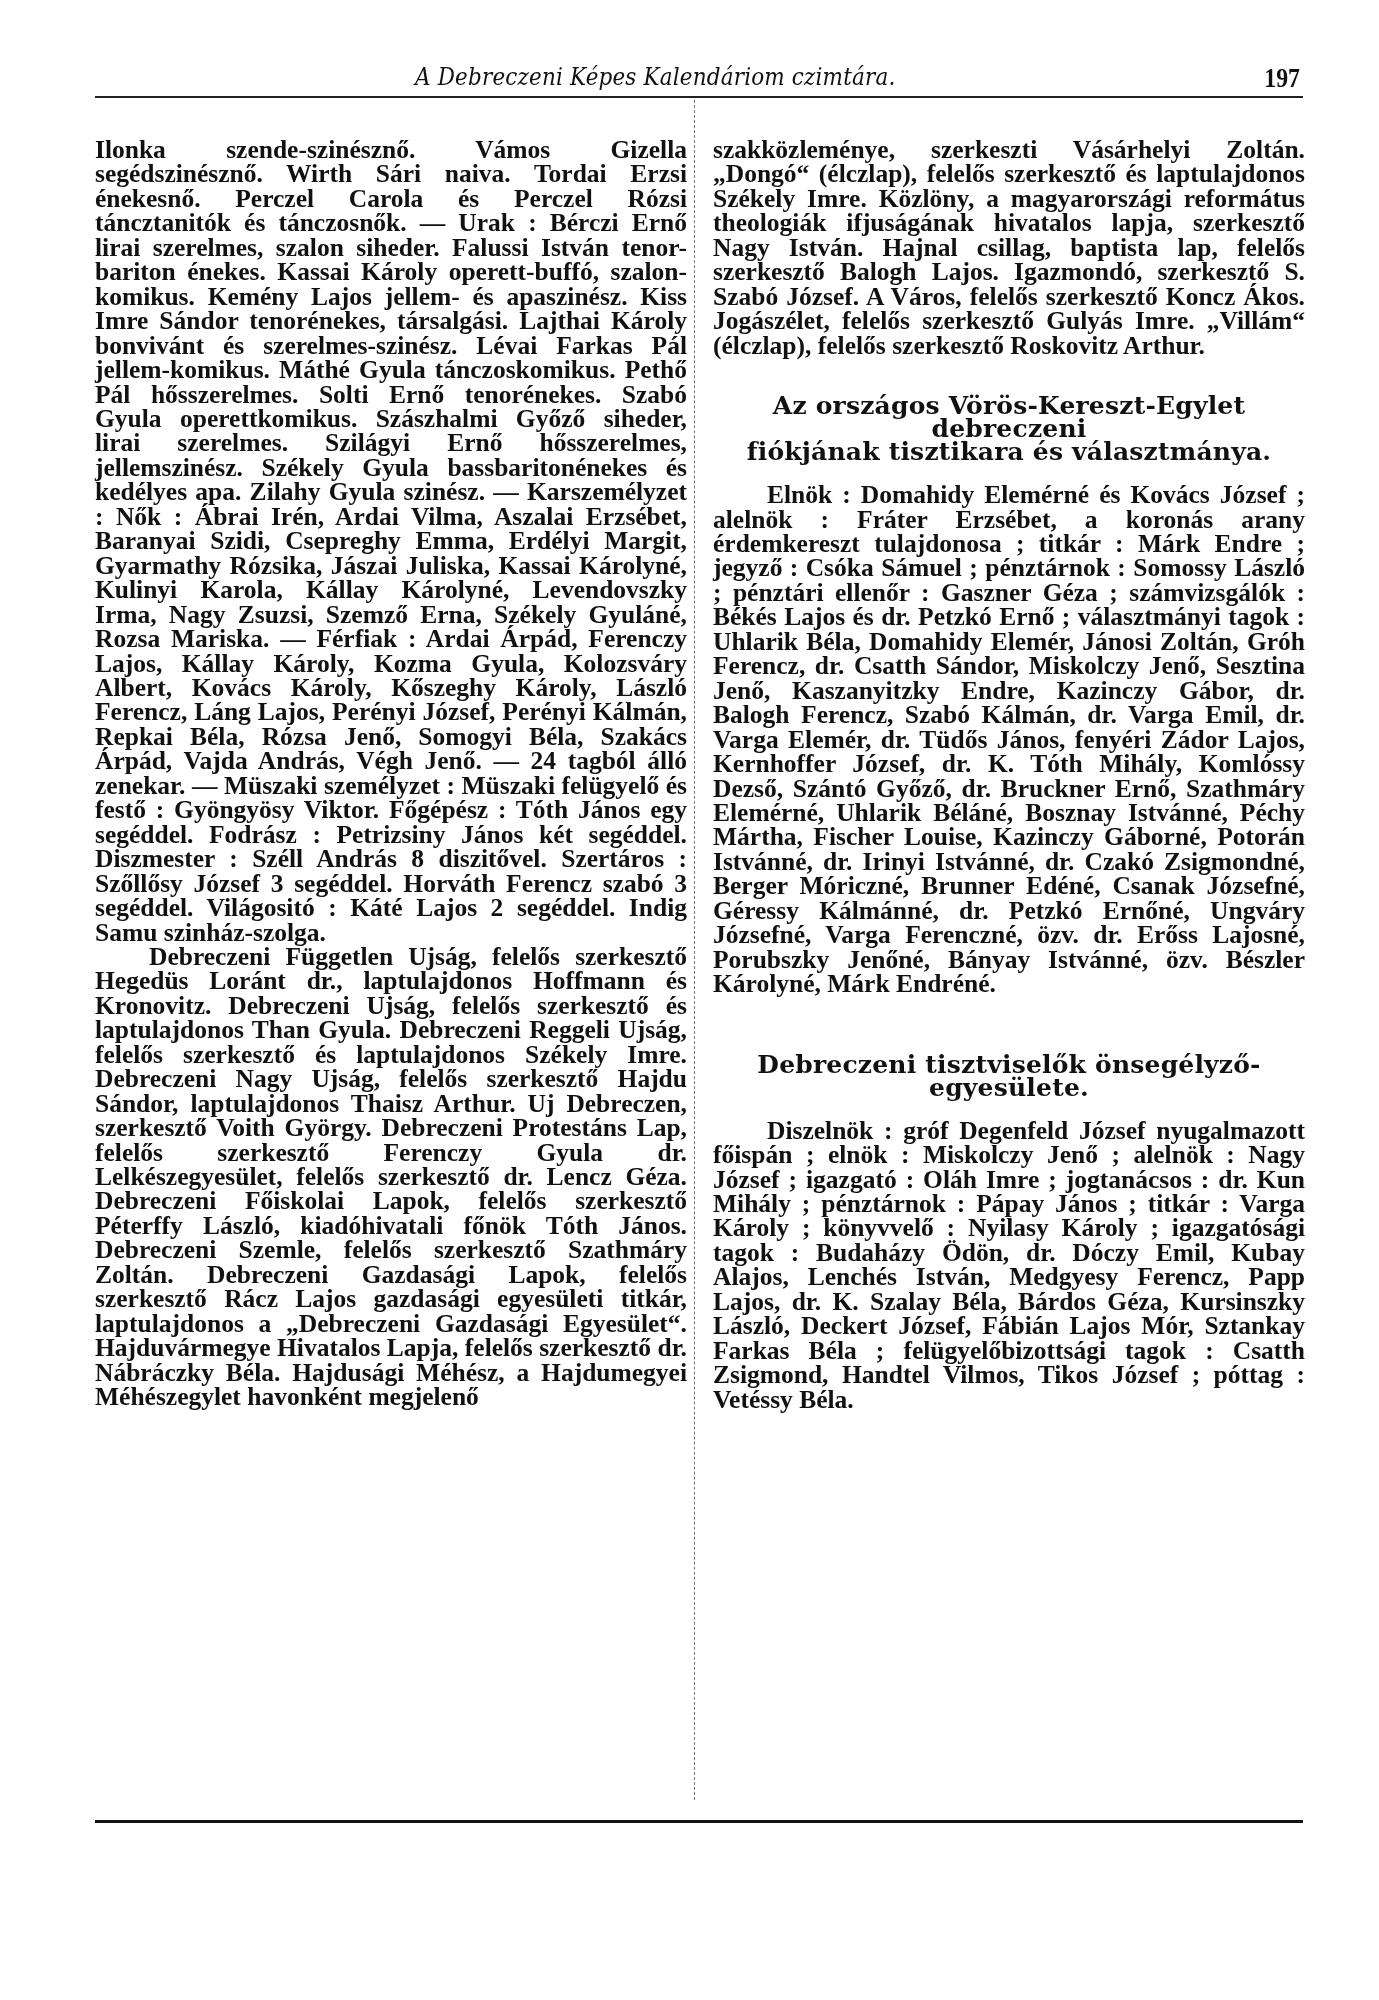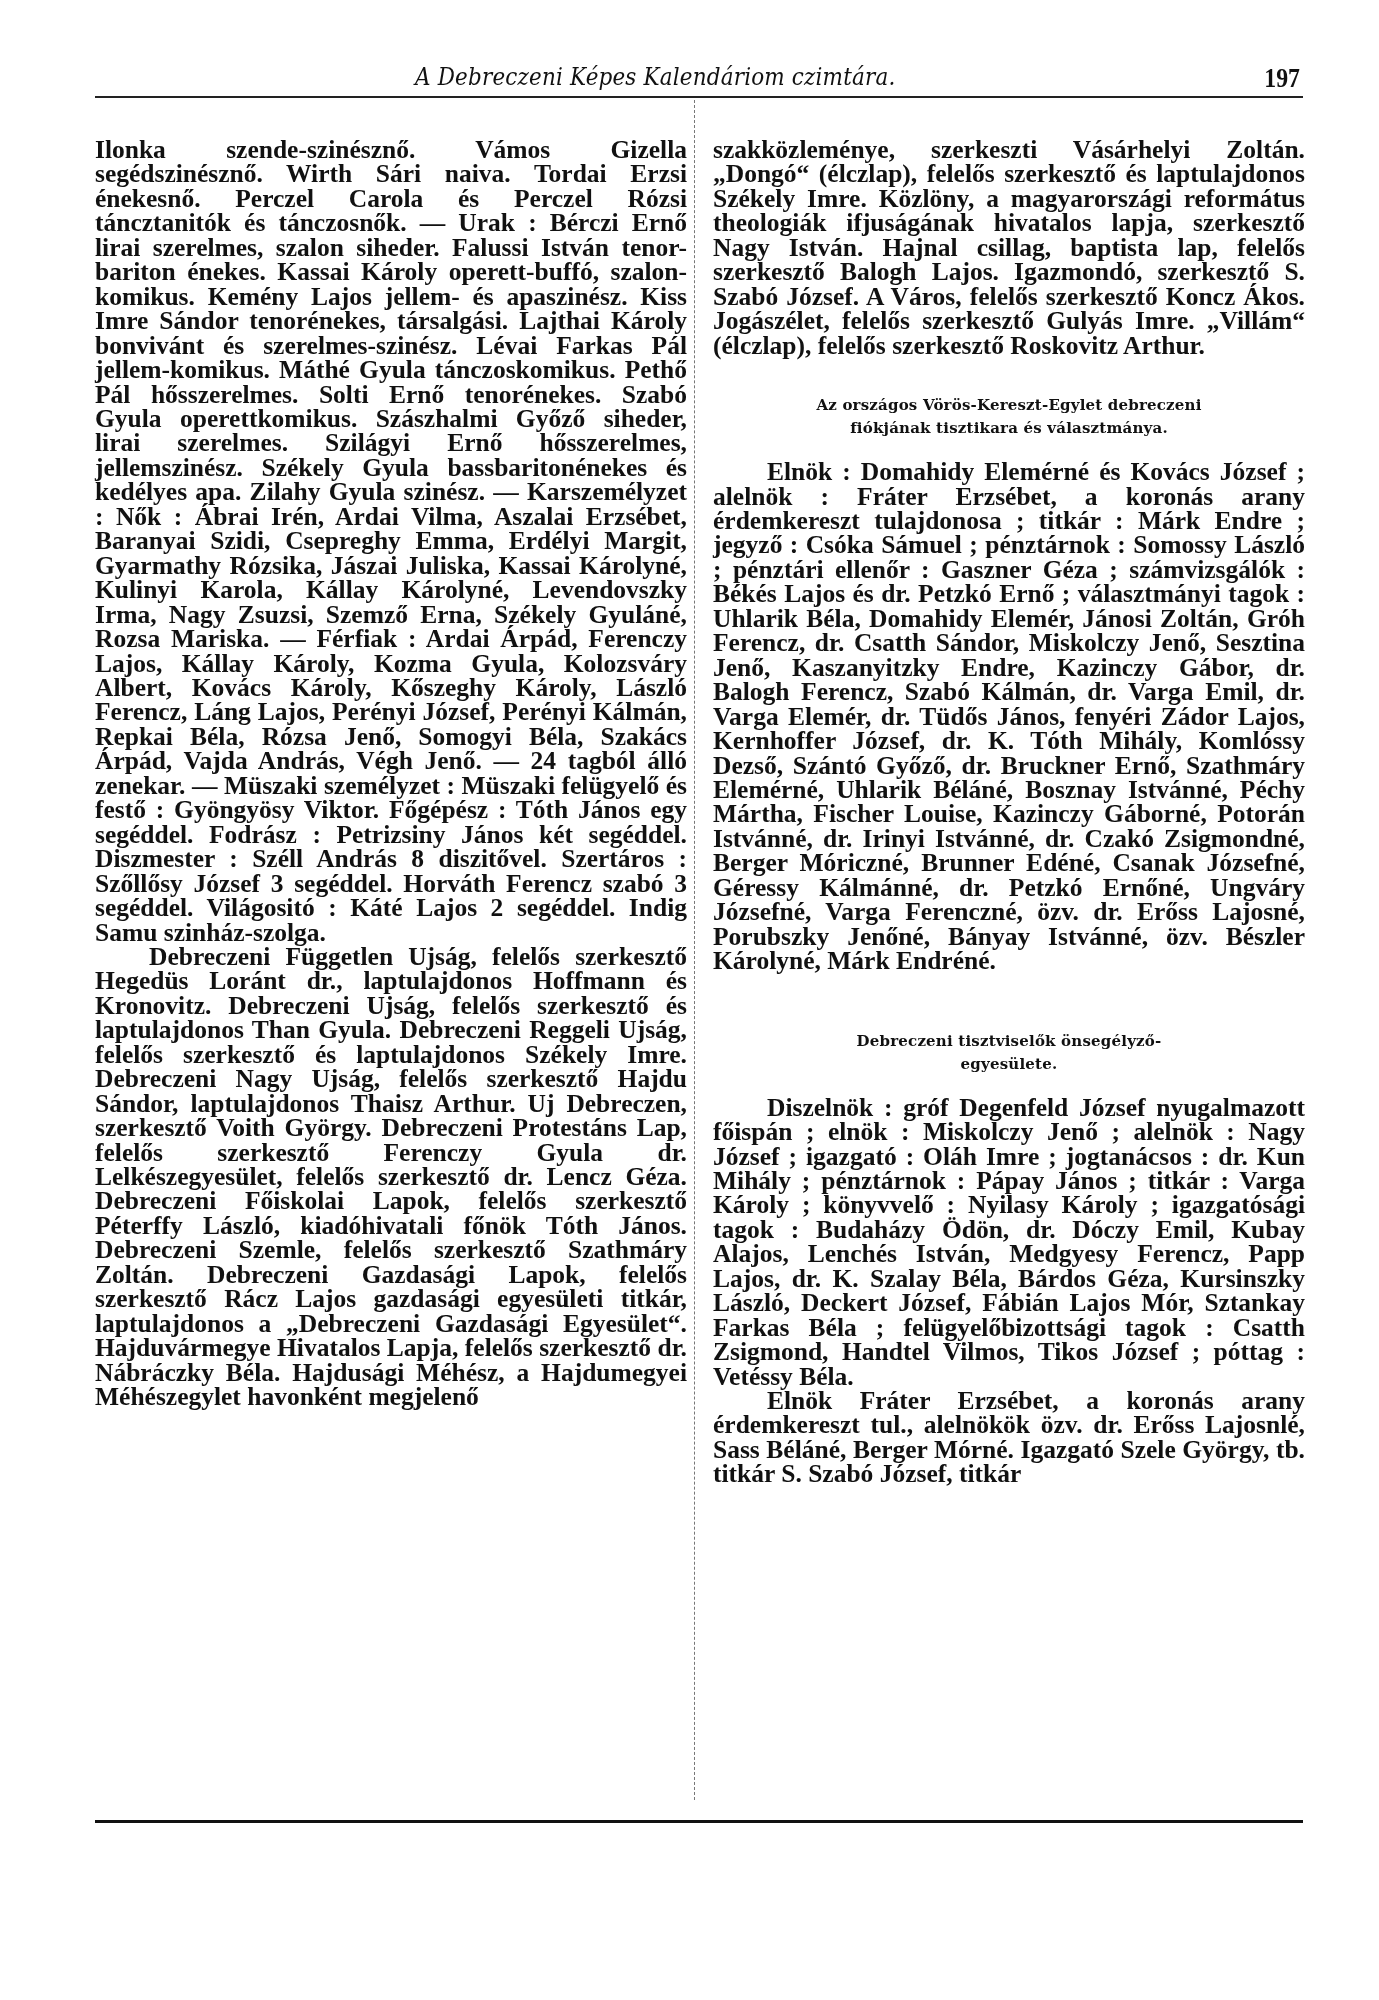--- a/index.html
+++ b/index.html
@@ -8,21 +8,21 @@
   .running-head { position:absolute; left:95px; top:58px; width:1205px; height:40px; }
   .running-title { position:absolute; left:320px; top:4px; font-family:"DejaVu Serif", serif; font-style:italic; font-size:25px; letter-spacing:0.2px; transform:scaleX(0.86); transform-origin:left center; white-space:nowrap; }
   .page-number { position:absolute; right:0; top:4px; font-family:"Liberation Serif", serif; font-weight:bold; font-size:28px; transform:scaleX(0.85); transform-origin:right center; }
   .head-rule { position:absolute; left:95px; top:96px; width:1208px; height:0; border-top:2px solid #222; }
   .col-rule { position:absolute; left:694px; top:100px; height:1700px; width:0; border-left:1px dashed #777; }
   .column { position:absolute; top:138px; width:592px; font-family:"Liberation Serif", serif; font-size:25.5px; line-height:24.45px; text-align:justify; hyphens:manual; }
   .col-left { left:95px; }
   .col-right { left:713px; }
   .column p { margin:0; text-indent:0;font-weight:bold; }
   .column p.indent { text-indent:54px; }
-  .section-heading { font-family:"DejaVu Serif", serif; font-weight:bold; font-size:15px; line-height:23px; text-align:center; letter-spacing:0.2px; margin:16px; }
+  .section-heading { font-family:"DejaVu Serif", serif; font-weight:bold; font-size:25px; line-height:23px; text-align:center; letter-spacing:0.2px; margin:16px; }
   .col-left .section-heading { margin-top:44px; margin-bottom:20px; }
   .sh-red { margin-top:36px; margin-bottom:20px; }
   .sh-tiszt { margin-top:56px; margin-bottom:20px; }
   .sh-jot { margin-top:26px; margin-bottom:18px; }
   .bottom-rule { position:absolute; left:95px; top:1820px; width:1208px; height:0; border-top:3px solid #111; }
   .ad { position:absolute; left:95px; top:1838px; width:1210px; height:140px; }
   .ad-name { position:absolute; left:0; top:6px; font-family:"Liberation Sans", sans-serif; font-weight:bold; font-size:118px; line-height:118px; letter-spacing:-2px; transform:scaleX(0.55) scaleY(1.05); transform-origin:left top; white-space:nowrap; }
   .ad-desc { position:absolute; left:305px; top:10px; width:330px; font-family:"Liberation Sans", sans-serif; font-weight:bold; font-size:33px; line-height:38px; transform:scaleX(0.72); transform-origin:left top; white-space:nowrap; }
   .ad-desc div { white-space:nowrap; }
   .ad-city { position:absolute; left:758px; top:4px; font-family:"Liberation Sans", sans-serif; font-weight:bold; font-size:72px; line-height:76px; letter-spacing:8px; transform:scaleX(0.82); transform-origin:left top; white-space:nowrap; }
@@ -53,19 +53,18 @@
       <span>fiókjának tisztikara és választmánya.</span>
     </h2>
     <p class="indent">Elnök : Domahidy Elemérné és Kovács József ; alelnök : Fráter Erzsébet, a koronás arany érdemkereszt tulajdonosa ; titkár : Márk Endre ; jegyző : Csóka Sámuel ; pénztárnok : Somossy László ; pénztári ellenőr : Gaszner Géza ; számvizsgálók : Békés Lajos és dr. Petzkó Ernő ; választmányi tagok : Uhlarik Béla, Domahidy Elemér, Jánosi Zoltán, Gróh Ferencz, dr. Csatth Sándor, Miskolczy Jenő, Sesztina Jenő, Kaszanyitzky Endre, Kazinczy Gábor, dr. Balogh Ferencz, Szabó Kálmán, dr. Varga Emil, dr. Varga Elemér, dr. Tüdős János, fenyéri Zádor Lajos, Kernhoffer József, dr. K. Tóth Mihály, Komlóssy Dezső, Szántó Győző, dr. Bruckner Ernő, Szathmáry Elemérné, Uhlarik Béláné, Bosznay Istvánné, Péchy Mártha, Fischer Louise, Kazinczy Gáborné, Potorán Istvánné, dr. Irinyi Istvánné, dr. Czakó Zsigmondné, Berger Móriczné, Brunner Edéné, Csanak Józsefné, Géressy Kálmánné, dr. Petzkó Ernőné, Ungváry Józsefné, Varga Ferenczné, özv. dr. Erőss Lajosné, Porubszky Jenőné, Bányay Istvánné, özv. Bészler Károlyné, Márk Endréné.</p>
 
     <h2 class="section-heading sh-tiszt">
       <span>Debreczeni tisztviselők önsegélyző-</span><br>
       <span>egyesülete.</span>
     </h2>
     <p class="indent">Diszelnök : gróf Degenfeld József nyugalmazott főispán ; elnök : Miskolczy Jenő ; alelnök : Nagy József ; igazgató : Oláh Imre ; jogtanácsos : dr. Kun Mihály ; pénztárnok : Pápay János ; titkár : Varga Károly ; könyvvelő : Nyilasy Károly ; igazgatósági tagok : Budaházy Ödön, dr. Dóczy Emil, Kubay Alajos, Lenchés István, Medgyesy Ferencz, Papp Lajos, dr. K. Szalay Béla, Bárdos Géza, Kursinszky László, Deckert József, Fábián Lajos Mór, Sztankay Farkas Béla ; felügyelőbizottsági tagok : Csatth Zsigmond, Handtel Vilmos, Tikos József ; póttag : Vetéssy Béla.</p>
 
-    <p class="indent">Elnök Fráter Erzsébet, a koronás arany érdemkereszt tul., alelnökök özv. dr. Erőss Lajosnlé, Sass Béláné, Berger Mórné. Igazgató Szele György, tb. titkár S. Szabó József, titkár</p>
   </div>
 
   <div class="bottom-rule"></div>
 
 
 </div>
 
 </body></html>

